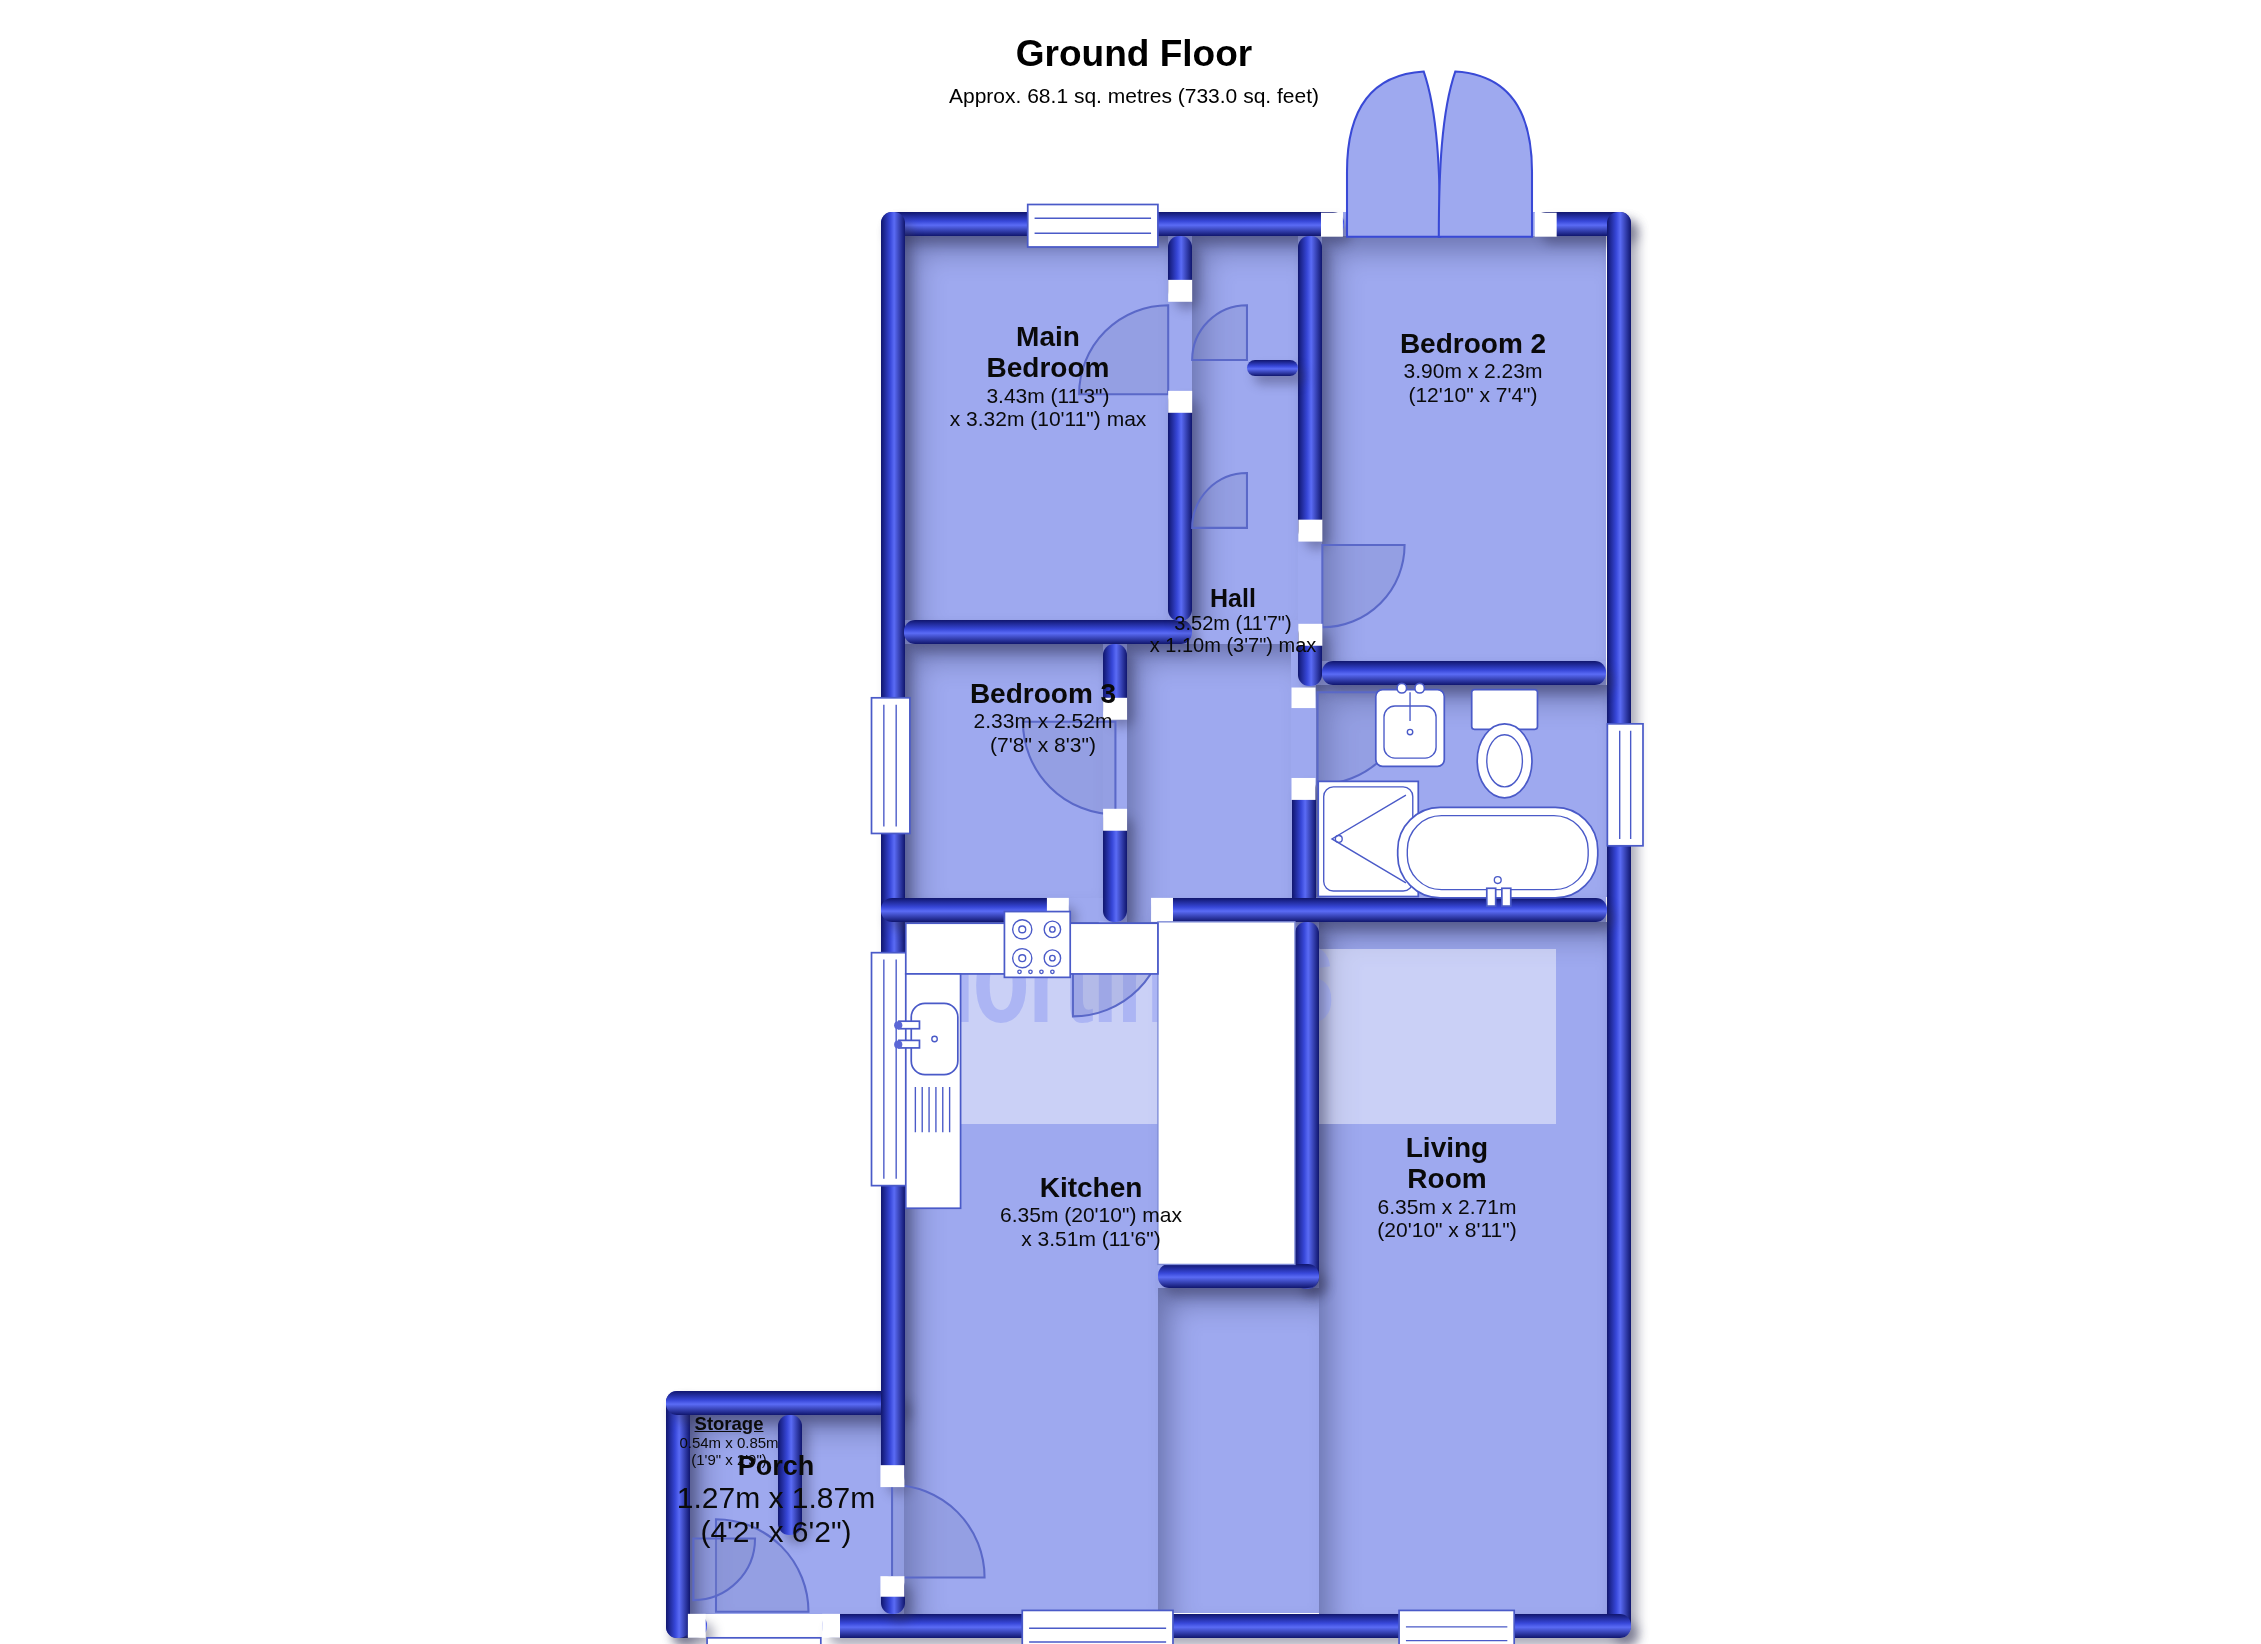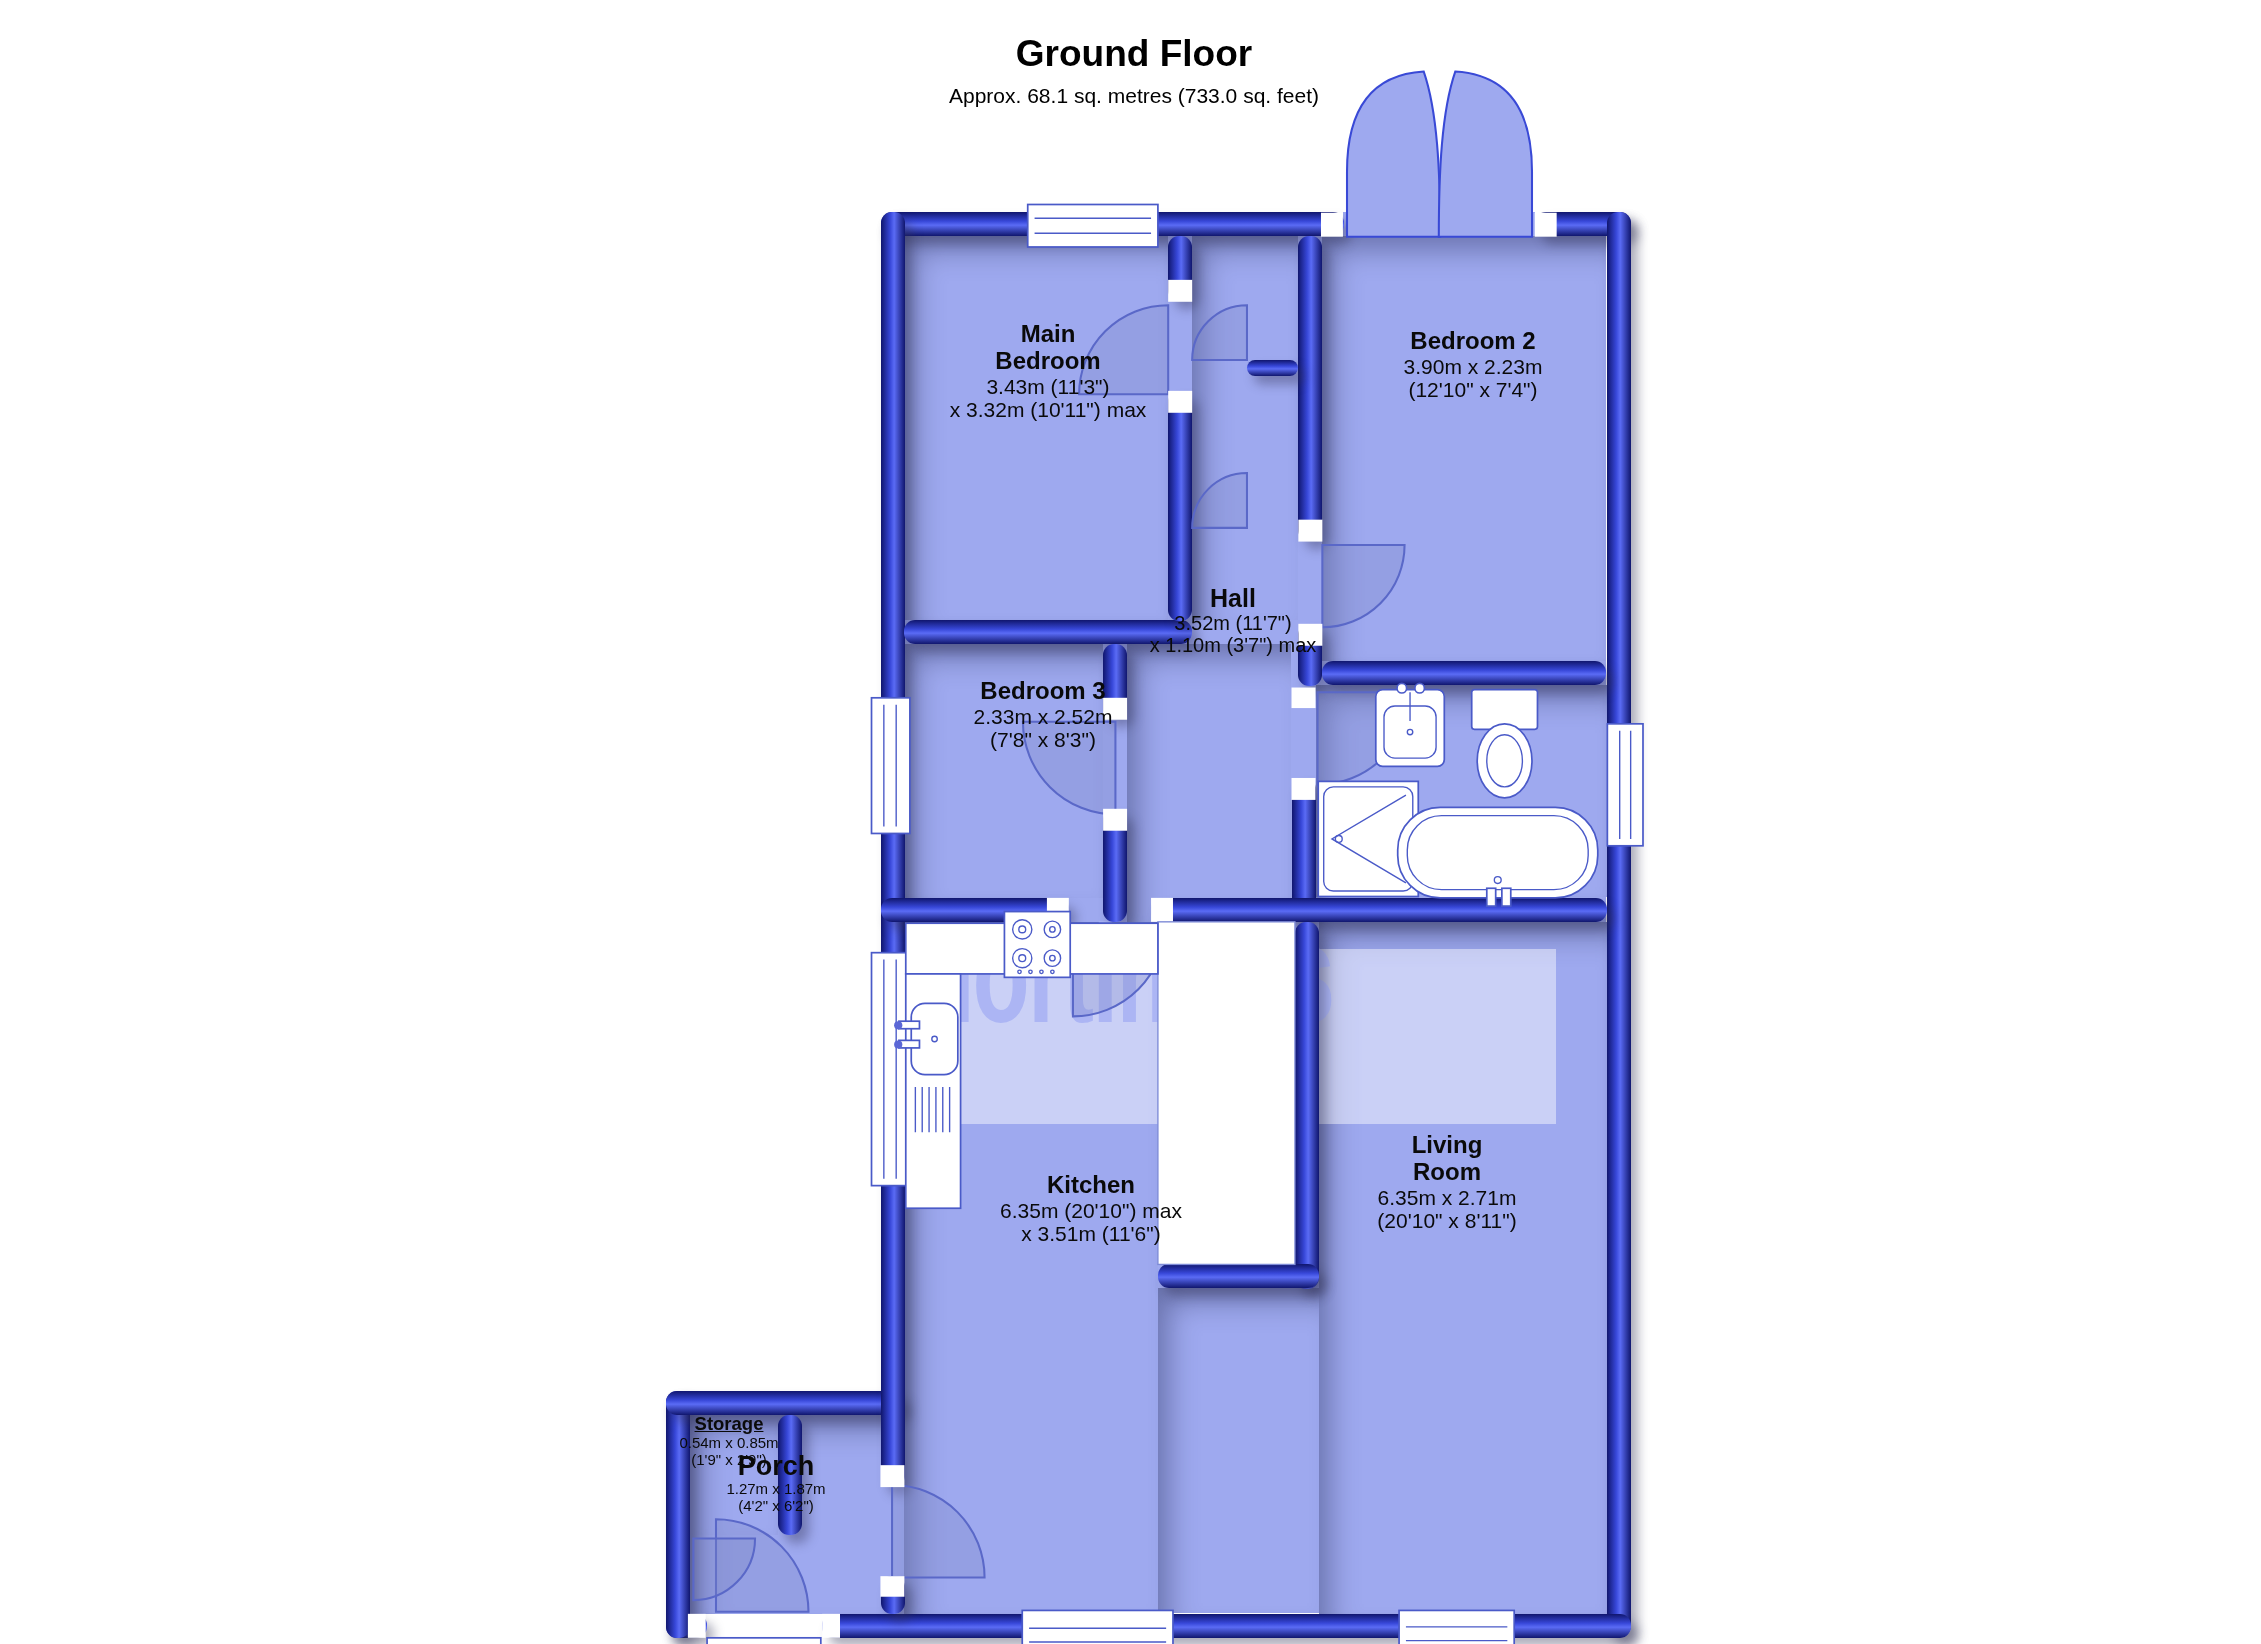--- a/index.html
+++ b/index.html
@@ -17,25 +17,25 @@
   .wh{background:linear-gradient(180deg,#10166e 0%,#3747d8 38%,#5a6bf5 55%,#10166e 100%);}
   .wv{background:linear-gradient(90deg,#10166e 0%,#3747d8 38%,#5a6bf5 55%,#10166e 100%);}
   #plan-svg{position:absolute;left:0;top:0;z-index:5;}
   .petal{fill:#9ea9ef;stroke:#3949d6;stroke-width:3;}
   .arc{fill:rgba(125,135,200,0.30);stroke:#5a68c8;stroke-width:3;}
   .fx{fill:#ffffff;stroke:#4a5ac8;stroke-width:2.5;}
   .ln{fill:none;stroke:#4a5ac8;stroke-width:2;}
   .jamb{fill:#ffffff;}
   .lbl{position:absolute;z-index:6;text-align:center;color:#0a0a0a;line-height:1.12;
        transform:translateX(-50%);white-space:nowrap;}
-  .rname{font-weight:bold;font-size:24px;}
+  .rname{font-weight:bold;font-size:28px;}
   .rdim{font-size:21px;}
   .small .rname{font-size:25px;} .small .rdim{font-size:20px;}
   .tiny  .rname{font-size:18.5px;text-decoration:underline;} .tiny  .rdim{font-size:15px;text-align:center;}
-  .porchl .rname{font-size:27px;} .porchl .rdim{font-size:15px;}
+  .porchl .rname{font-size:27px;} .porchl .rdim{font-size:30px;}
   .title{position:absolute;z-index:6;left:1134px;top:33px;transform:translateX(-50%);
          font-weight:bold;font-size:37px;color:#000;}
   .subtitle{position:absolute;z-index:6;left:1134px;top:84px;transform:translateX(-50%);
          font-size:21px;color:#000;}
 </style>
 </head>
 <body>
 
 <div id="canvas">
 

